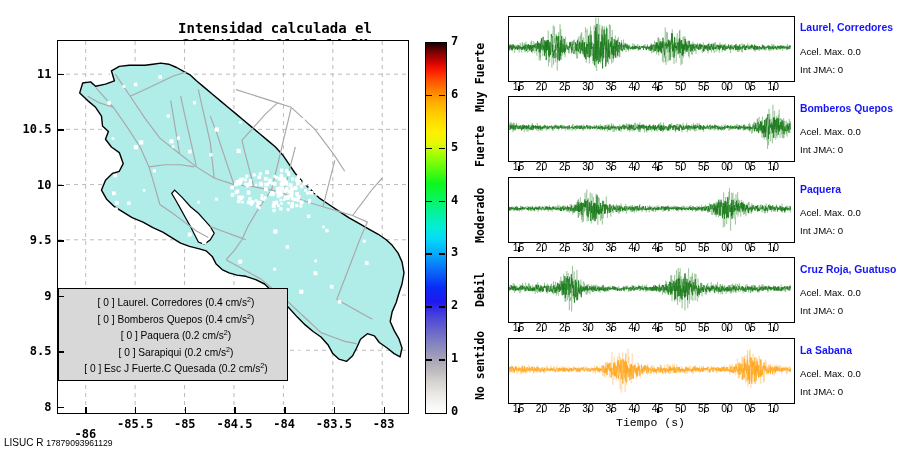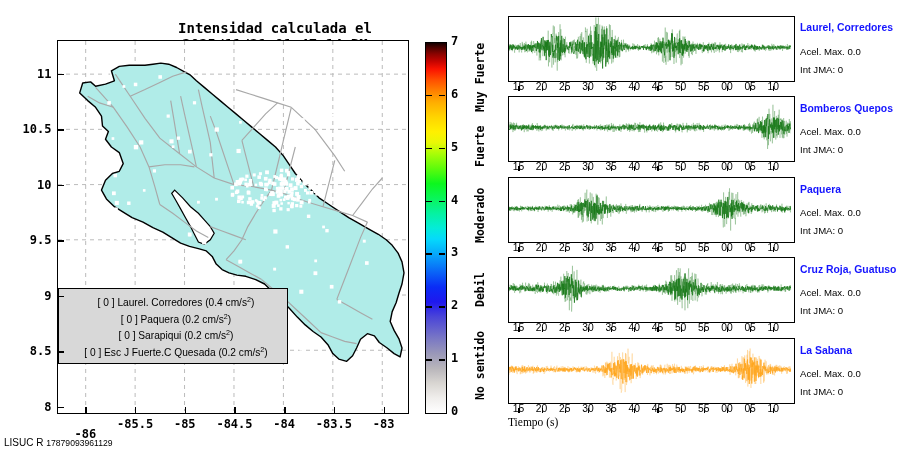--- a/index.html
+++ b/index.html
@@ -57,22 +57,22 @@
   .axis-row{position:absolute;left:508px;width:285px;height:16px;}
   .axis-row .t{position:absolute;top:5px;width:1.2px;height:5px;background:#000;}
   .axis-row .tl{position:absolute;top:0px;font-family:"Liberation Sans",sans-serif;
      font-size:10.3px;color:#000;width:20px;text-align:center;}
 
   .st-name{position:absolute;left:800px;font-family:"Liberation Sans",sans-serif;
      font-size:10.4px;font-weight:bold;color:#1414ff;white-space:nowrap;}
   .st-meta{position:absolute;left:800px;font-family:"Liberation Sans",sans-serif;
      font-size:9.6px;color:#000;white-space:nowrap;}
 
-  #xlabel{position:absolute;left:508px;width:285px;top:416px;
-     font-family:Liberation Serif, serif;font-size:11.5px;color:#000;}
+  #xlabel{position:absolute;left:508px;width:285px;top:416px;text-align:center;
+     font-family:Liberation Mono, monospace;font-size:11.5px;color:#000;}
 </style>
 </head>
 <body>
 
 <div class="abs" id="map-title">Intensidad calculada el 2025/11/21_01:47:14_PM</div>
 
 <div class="abs" id="map-frame">
   <svg id="map-svg" width="348" height="370" viewBox="0 0 348 370">
     <g id="grid-lines">
         <line x1="0" x2="348" y1="33.13432835820902" y2="33.13432835820902" stroke="#bbbbbb" stroke-width="1" stroke-dasharray="4 4"></line>
@@ -367,20 +367,21 @@
         <rect x="267.3" y="188.0" width="3.3676869545131924" height="3.3676869545131924" fill="#ffffff"></rect>
         <rect x="53.6" y="96.2" width="2.6780812527053057" height="2.6780812527053057" fill="#ffffff"></rect>
         <rect x="307.0" y="220.2" width="3.644054365577176" height="3.644054365577176" fill="#ffffff"></rect>
       </g>
   </svg>
 </div>
 
 <div class="abs" id="legend-box">
   <div id="legend-list">
       <div class="leg-row"><span>[ 0 ]</span> <span>Laurel. Corredores</span> <span>(0.4 cm/s</span><sup>2</sup><span>)</span></div>
+      <div class="leg-row"><span>[ 0 ]</span> <span>Bomberos Quepos</span> <span>(0.4 cm/s</span><sup>2</sup><span>)</span></div>
       <div class="leg-row"><span>[ 0 ]</span> <span>Paquera</span> <span>(0.2 cm/s</span><sup>2</sup><span>)</span></div>
       <div class="leg-row"><span>[ 0 ]</span> <span>Sarapiqui</span> <span>(0.2 cm/s</span><sup>2</sup><span>)</span></div>
       <div class="leg-row"><span>[ 0 ]</span> <span>Esc J Fuerte.C Quesada</span> <span>(0.2 cm/s</span><sup>2</sup><span>)</span></div>
     </div>
 </div>
 
 <div id="map-axes">
     <div class="tick-h" style="left: 57.5px; top: 73.8134px;"></div>
     <div class="abs lat-lab" style="left: 7.5px; top: 66.8134px;">11</div>
     <div class="tick-h" style="left: 57.5px; top: 129.336px;"></div>

